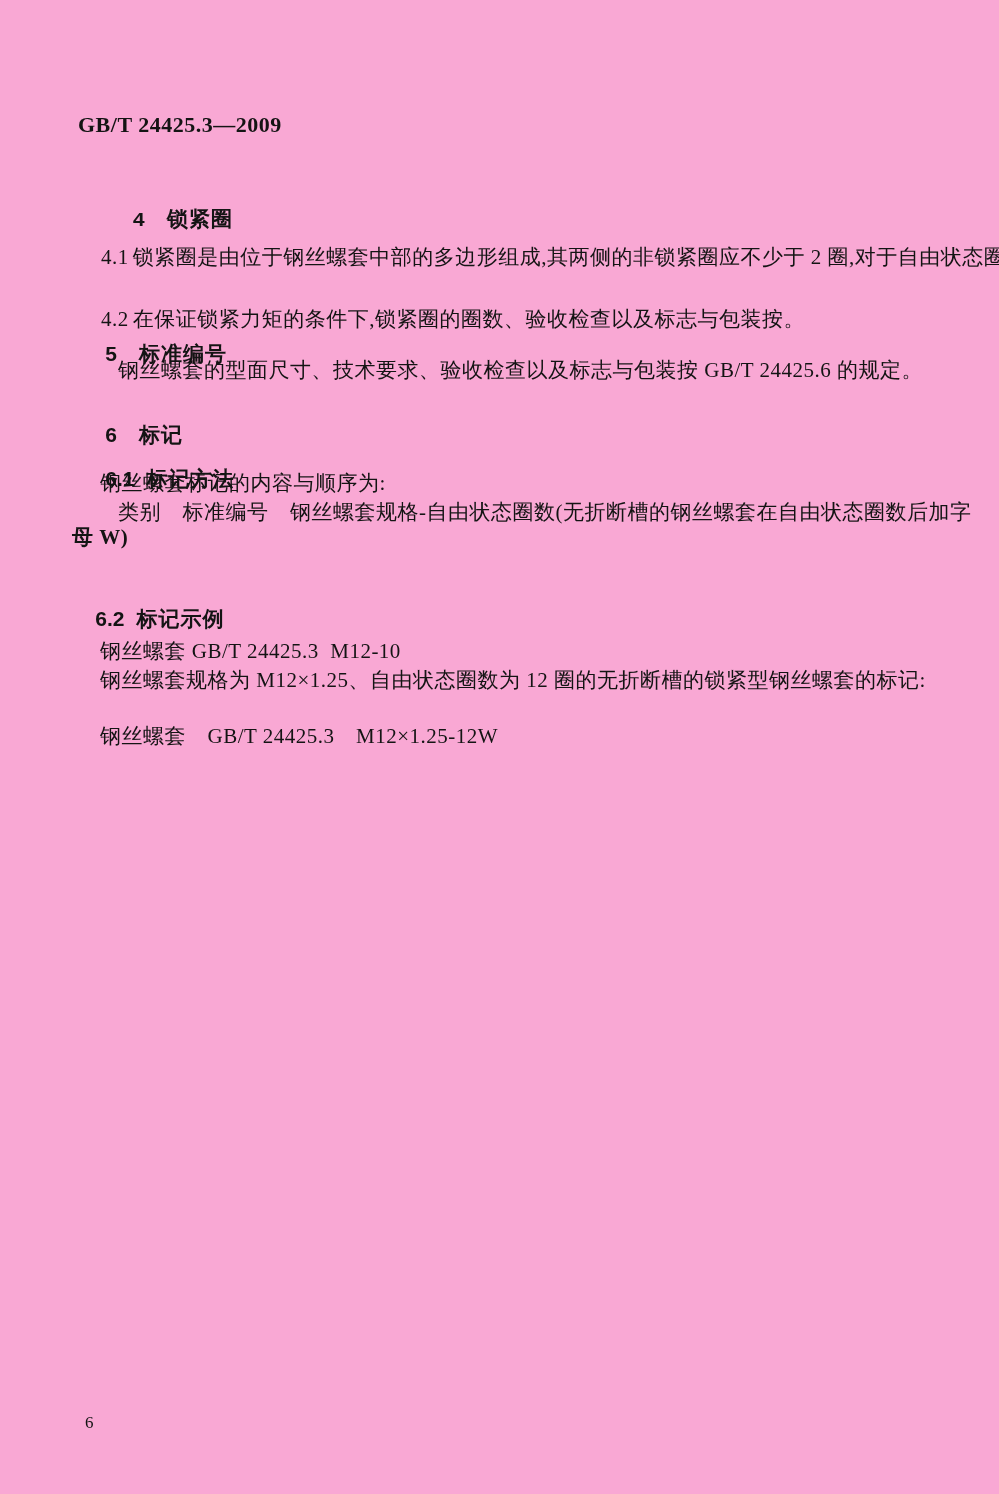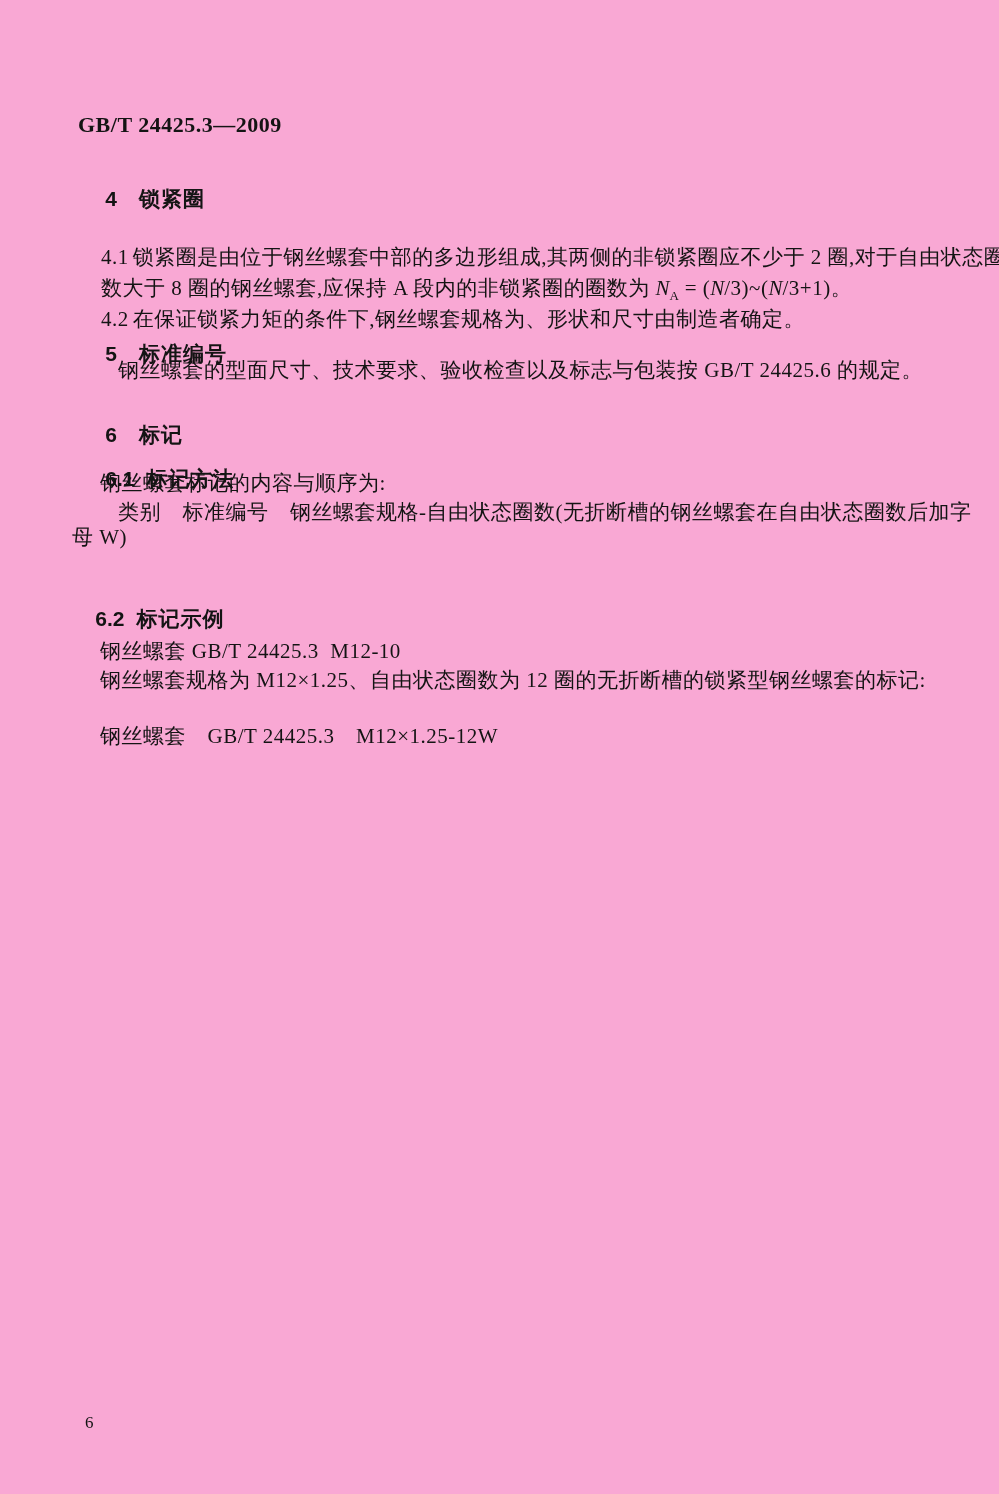--- a/index.html
+++ b/index.html
@@ -64,50 +64,47 @@
     letter-spacing: 0;
   }
 </style>
 </head>
 <body>
 
 <div class="page">
 
   <div class="line doc-header" style="left:78px; top:112px;">GB/T 24425.3—2009</div>
 
-  <div class="line heading" style="left:78px; top:160px;">
+  <div class="line heading" style="left:78px; top:182px;font-family:Liberation Mono, monospace;">
     <span class="clause-num">4</span><span>锁紧圈</span>
   </div>
 
   <div class="line" style="left:78px; top:218px;">
     <span class="para-num">4.1</span><span>锁紧圈是由位于钢丝螺套中部的多边形组成,其两侧的非锁紧圈应不少于 2 圈,对于自由状态圈</span>
   </div>
-  <div class="line" style="left:78px; top:249px;">
-    <span>数大于 8 圈的钢丝螺套,应保持 A 段内的非锁紧圈的圈数为 </span><span class="formula"><i>N</i><sub>A</sub><span> = (</span><i>N</i><span>/3)~(</span><i>N</i><span>/3+1)。</span></span>
-  </div>
 
   <div class="line" style="left:78px; top:280px;">
-    <span class="para-num">4.2</span><span>在保证锁紧力矩的条件下,钢丝螺套规格为、形状和尺寸由制造者确定。</span>
+    <span class="para-num">4.2</span><span>在保证锁紧力矩的条件下,锁紧圈的圈数、验收检查以及标志与包装按。</span>
   </div>
 
   <div class="line heading" style="left:78px; top:315px;">
     <span class="clause-num">5</span><span>标准编号</span>
   </div>
   <div class="line" style="left:118px; top:357px;">钢丝螺套的型面尺寸、技术要求、验收检查以及标志与包装按 GB/T 24425.6 的规定。</div>
 
   <div class="line heading" style="left:78px; top:396px;">
     <span class="clause-num">6</span><span>标记</span>
   </div>
 
   <div class="line heading subheading" style="left:78px; top:440px;">
     <span class="clause-num">6.1</span><span>标记方法</span>
   </div>
   <div class="line" style="left:118px; top:499px;">类别　标准编号　钢丝螺套规格-自由状态圈数(无折断槽的钢丝螺套在自由状态圈数后加字</div>
   <div class="line" style="left:100px; top:470px;">钢丝螺套标记的内容与顺序为:</div>
-  <div class="line" style="left:72px; top:524px;">母 W)</div>
+  <div class="line" style="left:72px; top:524px;font-weight:bold;">母 W)</div>
 
   <div class="line heading subheading" style="left:68px; top:580px;">
     <span class="clause-num">6.2</span><span>标记示例</span>
   </div>
   <div class="line" style="left:100px; top:638px;">钢丝螺套 GB/T 24425.3  M12-10</div>
   <div class="line" style="left:100px; top:667px;">钢丝螺套规格为 M12×1.25、自由状态圈数为 12 圈的无折断槽的锁紧型钢丝螺套的标记:</div>
   <div class="line" style="left:100px; top:696px;margin-top:27px;">钢丝螺套　GB/T 24425.3　M12×1.25-12W</div>
 
   <div class="line page-number" style="left:85px; top:1410px;">6</div>
 

